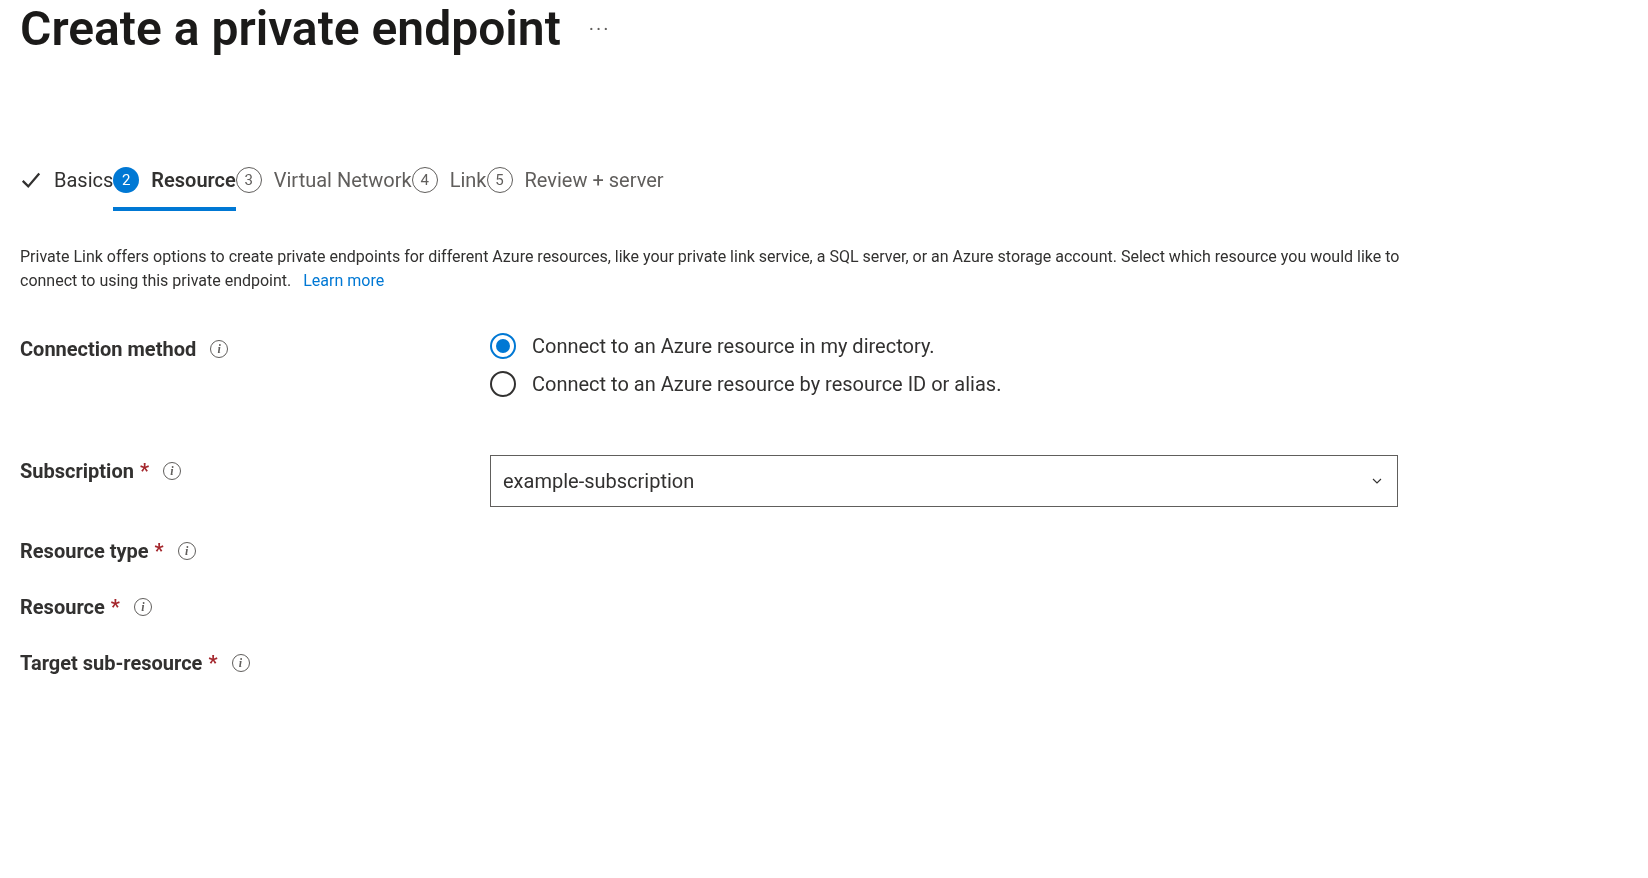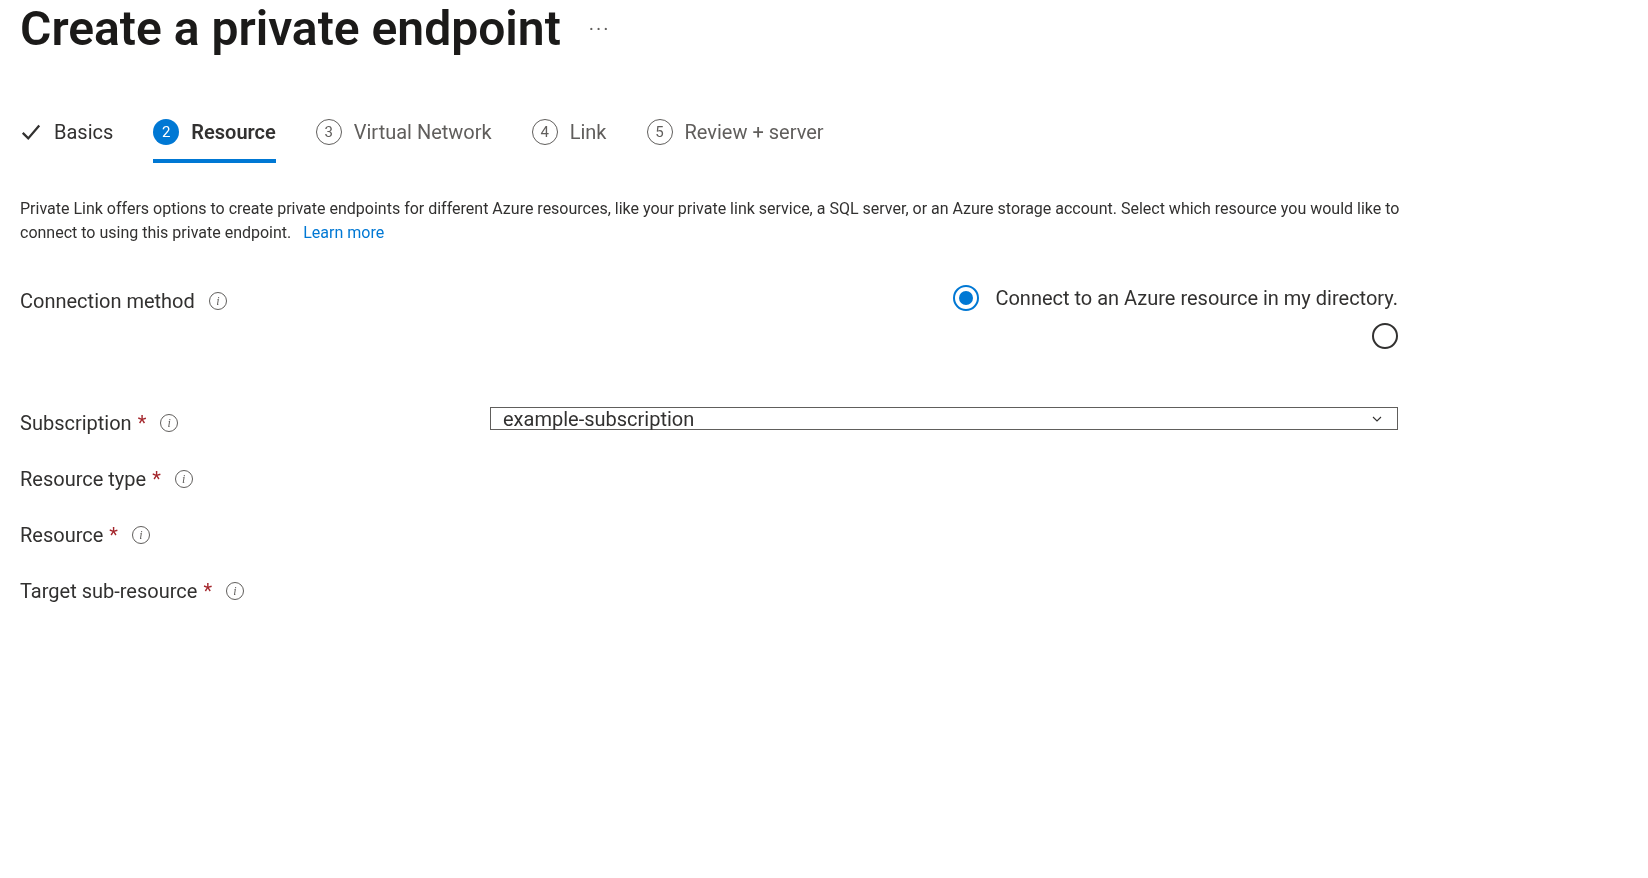--- a/index.html
+++ b/index.html
@@ -24,22 +24,21 @@
     .ellipsis-icon {
       font-size: 20px;
       color: #605e5c;
       letter-spacing: 2px;
       cursor: pointer;
       line-height: 1;
     }
     .wizard-tabs {
       display: flex;
       align-items: center;
-      gap: 40px;
-      margin-top: 62px;
+      margin-top: 110px;
       border-bottom: none;
     }
     .wizard-tab {
       display: flex;
       align-items: center;
       gap: 12px;
       font-size: 20px;
       color: #605e5c;
       padding-bottom: 14px;
       cursor: pointer;
@@ -96,38 +95,39 @@
       margin-bottom: 28px;
     }
     .label-col {
       width: 470px;
       font-size: 20px;
       color: #323130;
       display: flex;
       align-items: center;
       gap: 6px;
       padding-top: 4px;
+      font-weight: bold;
     }
     .required-star { color: #a4262c; }
     .info-icon {
       width: 18px; height: 18px;
       border: 1.4px solid #605e5c;
       border-radius: 50%;
       display: inline-flex;
       align-items: center;
       justify-content: center;
       font-size: 12px;
       color: #605e5c;
       font-style: italic;
       font-family: Georgia, serif;
       cursor: pointer;
       margin-left: 8px;
     }
     .input-col { flex: 0 0 908px; }
-    .radio-group { display: flex; flex-direction: column; gap: 12px; align-items: flex-end; }
+    .radio-group { display: flex; flex-direction: column; gap: 12px; }
     .radio-option {
       display: flex;
       align-items: center;
       gap: 16px;
       font-size: 20px;
       color: #323130;
       cursor: pointer;
     }
     .radio-circle {
       width: 26px; height: 26px;
@@ -139,21 +139,21 @@
       flex-shrink: 0;
     }
     .radio-circle.selected { border-color: #0078d4; }
     .radio-dot {
       width: 14px; height: 14px;
       border-radius: 50%;
       background: #0078d4;
     }
     .dropdown {
       width: 100%;
-      height: 23px;
+      height: 52px;
       border: 1px solid #605e5c;
       background: #fff;
       display: flex;
       align-items: center;
       justify-content: space-between;
       padding: 0 12px;
       font-size: 20px;
       color: #323130;
       cursor: pointer;
     }
@@ -213,20 +213,21 @@
     <div class="input-col">
       <div class="radio-group">
         <label class="radio-option">
           <span class="radio-circle selected">
               <span class="radio-dot"></span>
             </span>
           <span>Connect to an Azure resource in my directory.</span>
         </label>
         <label class="radio-option">
           <span class="radio-circle"></span>
+          <span>Connect to an Azure resource by resource ID or alias.</span>
         </label>
       </div>
     </div>
   </div>
 
   <div style="height:30px"></div>
 
   <div class="form-row">
     <div class="label-col">
       <span>Subscription</span>

